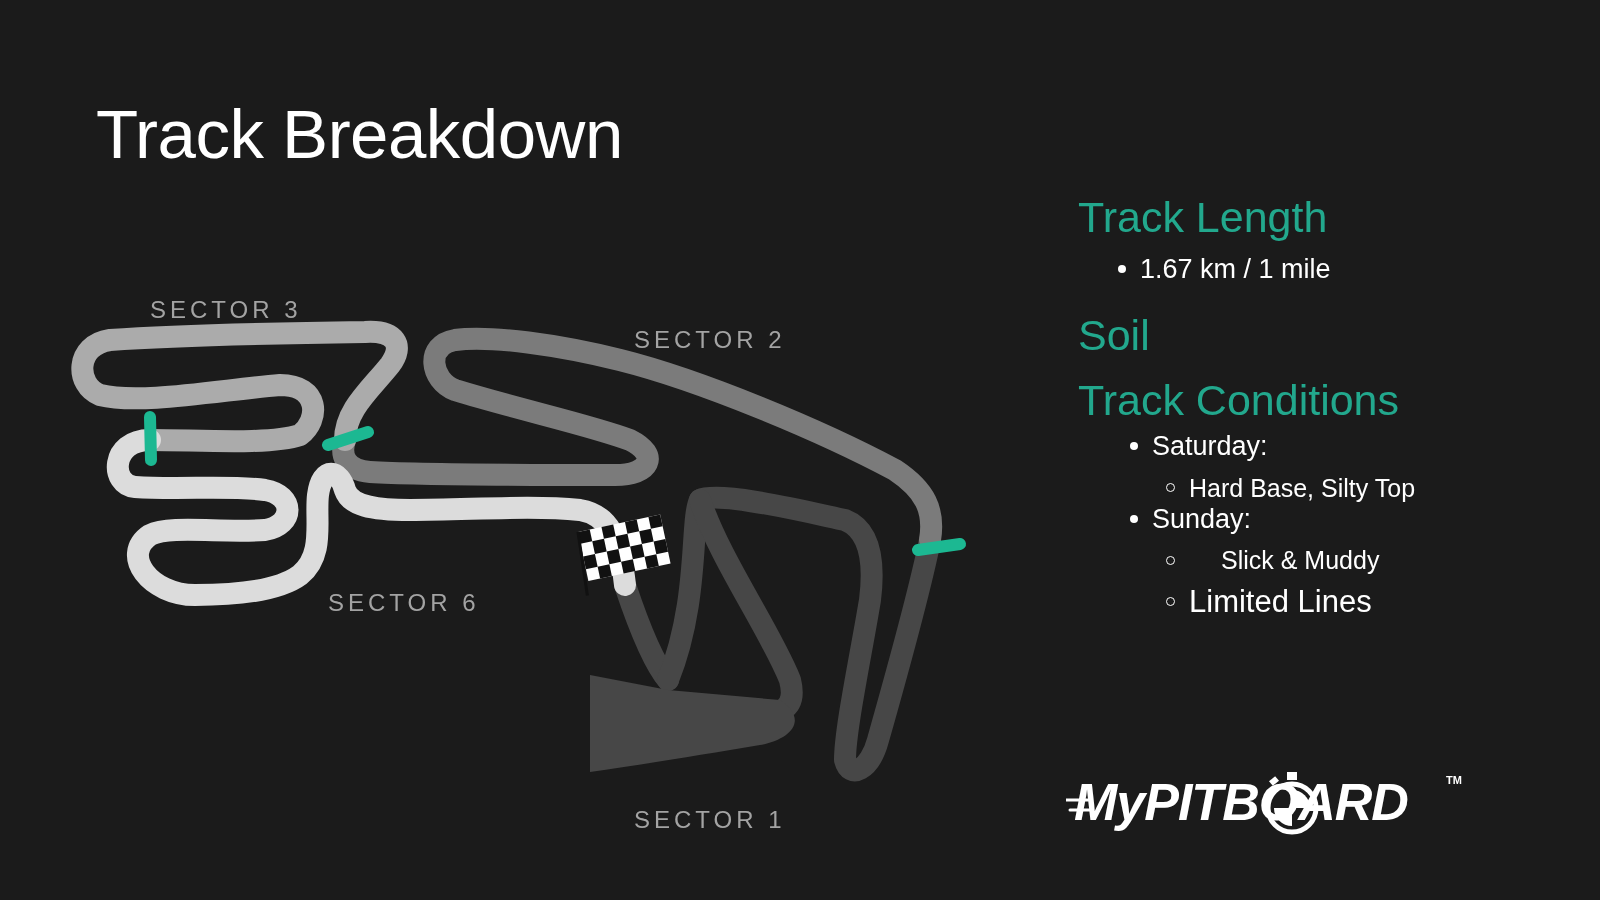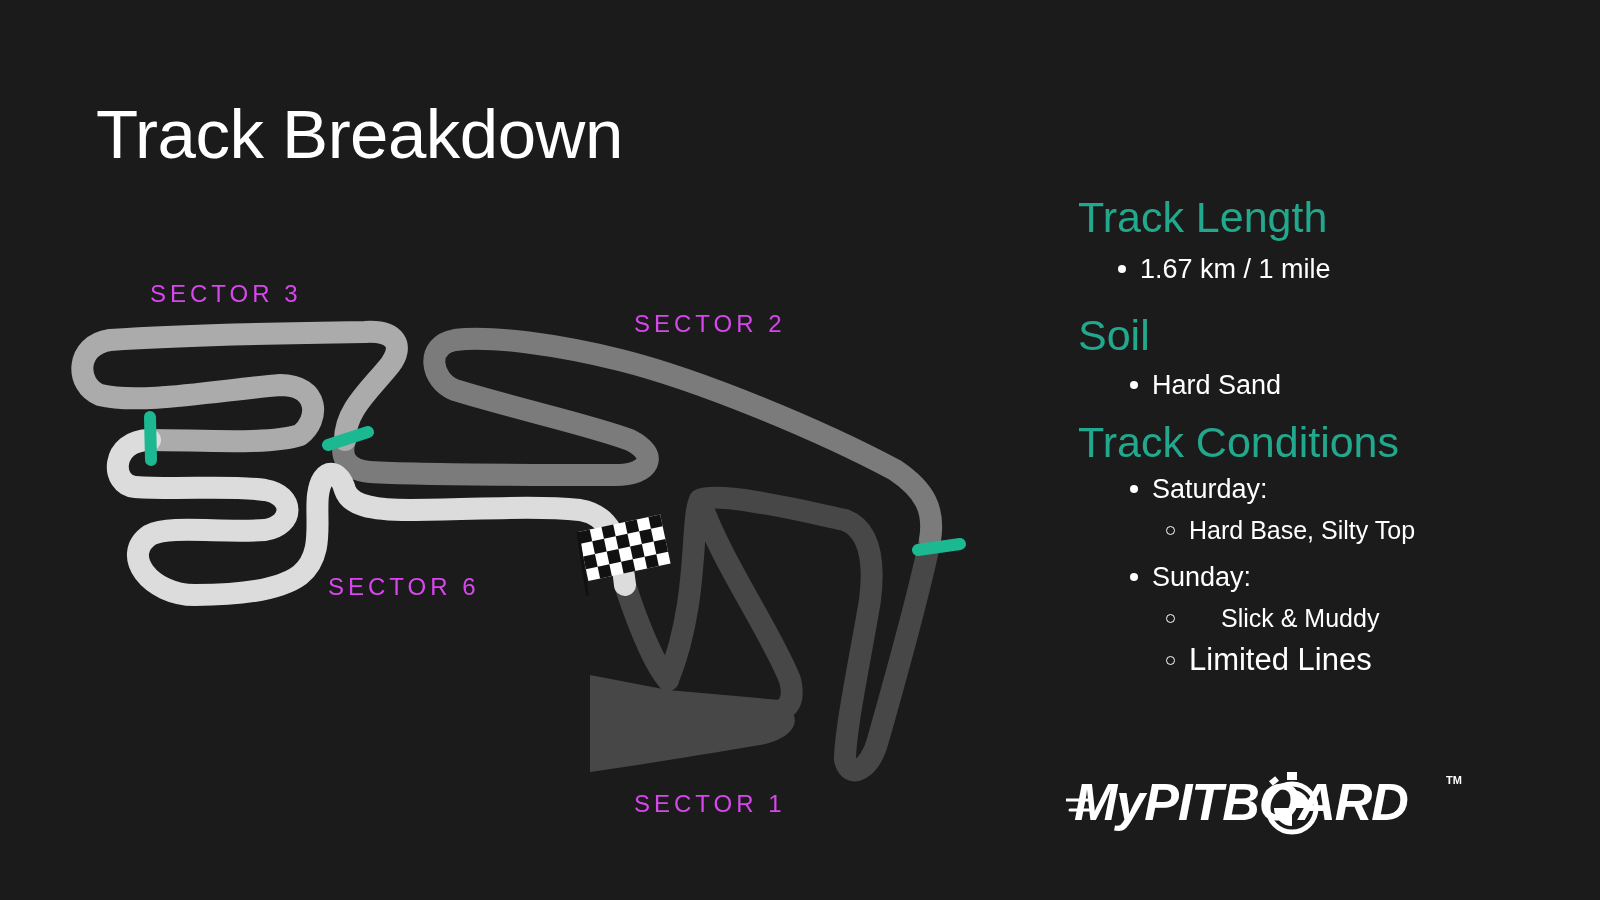--- a/index.html
+++ b/index.html
@@ -30,22 +30,23 @@
       position: absolute;
       left: 0;
       top: 0;
       width: 1000px;
       height: 900px;
     }
     .sector-label {
       position: absolute;
       font-size: 24px;
       letter-spacing: 4px;
-      color: #d946ef;
+      color: #a3a3a3;
       font-weight: 400;
+      margin-top: 16px;
     }
     .info {
       position: absolute;
       left: 1078px;
       top: 194px;
       width: 480px;
     }
     .heading {
       color: #22a88d;
       font-size: 43px;
@@ -163,35 +164,31 @@
 <div class="sector-label" style="left:634px; top:790px;">SECTOR 1</div>
 
 <div class="info">
   <h2 class="heading">Track Length</h2>
   <div class="bullet-row" style="margin-left:40px; margin-top:12px;">
     <span class="dot"></span>
     <span>1.67 km / 1 mile</span>
   </div>
 
   <h2 class="heading" style="margin-top:26px;">Soil</h2>
-  <div class="bullet-row" style="margin-left:52px; margin-top:10px;">
-    <span class="dot"></span>
-    <span>Hard Sand</span>
-  </div>
 
   <h2 class="heading" style="margin-top:18px;">Track Conditions</h2>
   <div class="bullet-row" style="margin-left:52px; margin-top:6px;">
     <span class="dot"></span>
     <span>Saturday:</span>
   </div>
   <div class="bullet-row" style="margin-left:88px; margin-top:10px; font-size:25px;">
     <span class="ring"></span>
     <span>Hard Base, Silty Top</span>
   </div>
-  <div class="bullet-row" style="margin-left:52px; margin-top:16px;">
+  <div class="bullet-row" style="margin-left:52px; margin-top:0;">
     <span class="dot"></span>
     <span>Sunday:</span>
   </div>
   <div class="bullet-row" style="margin-left:88px; margin-top:10px; font-size:25px;gap:32px;">
     <span class="ring"></span>
     <span>Slick &amp; Muddy</span>
   </div>
   <div class="bullet-row" style="margin-left:88px; margin-top:8px; font-size:31px;">
     <span class="ring"></span>
     <span>Limited Lines</span>

